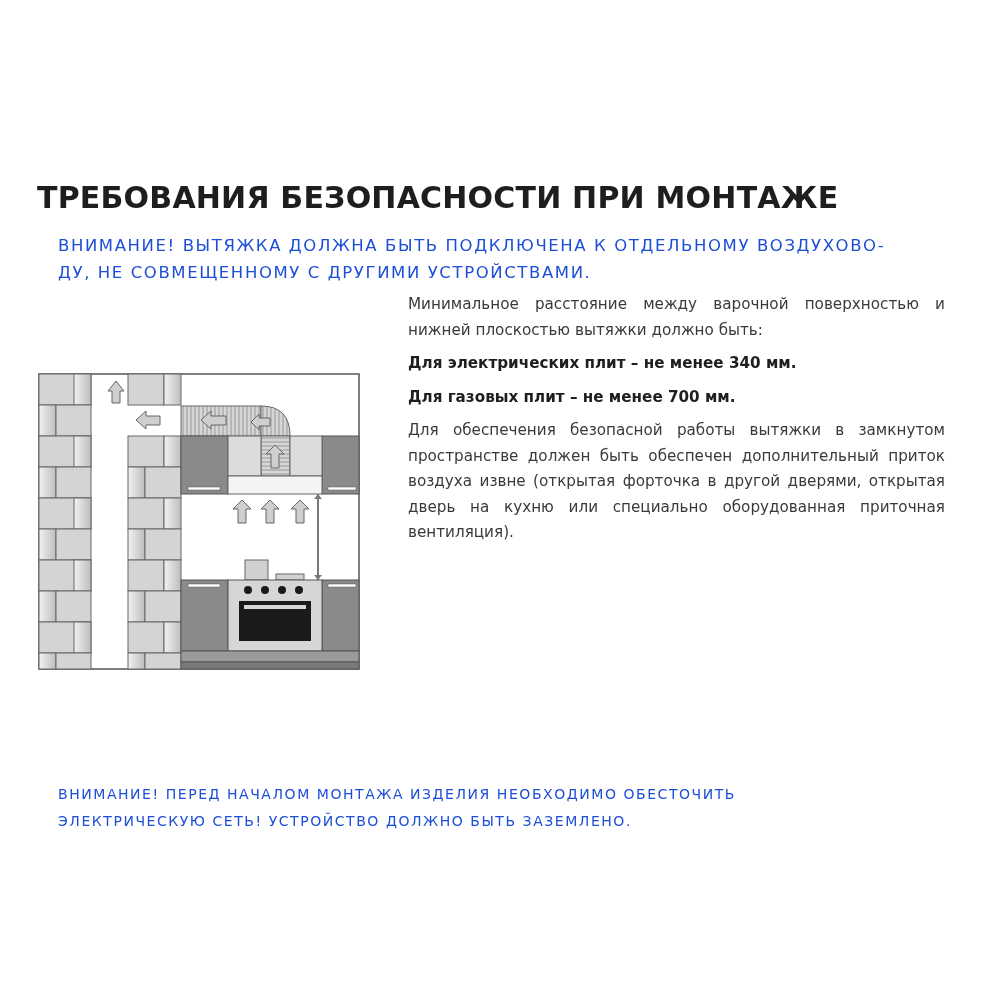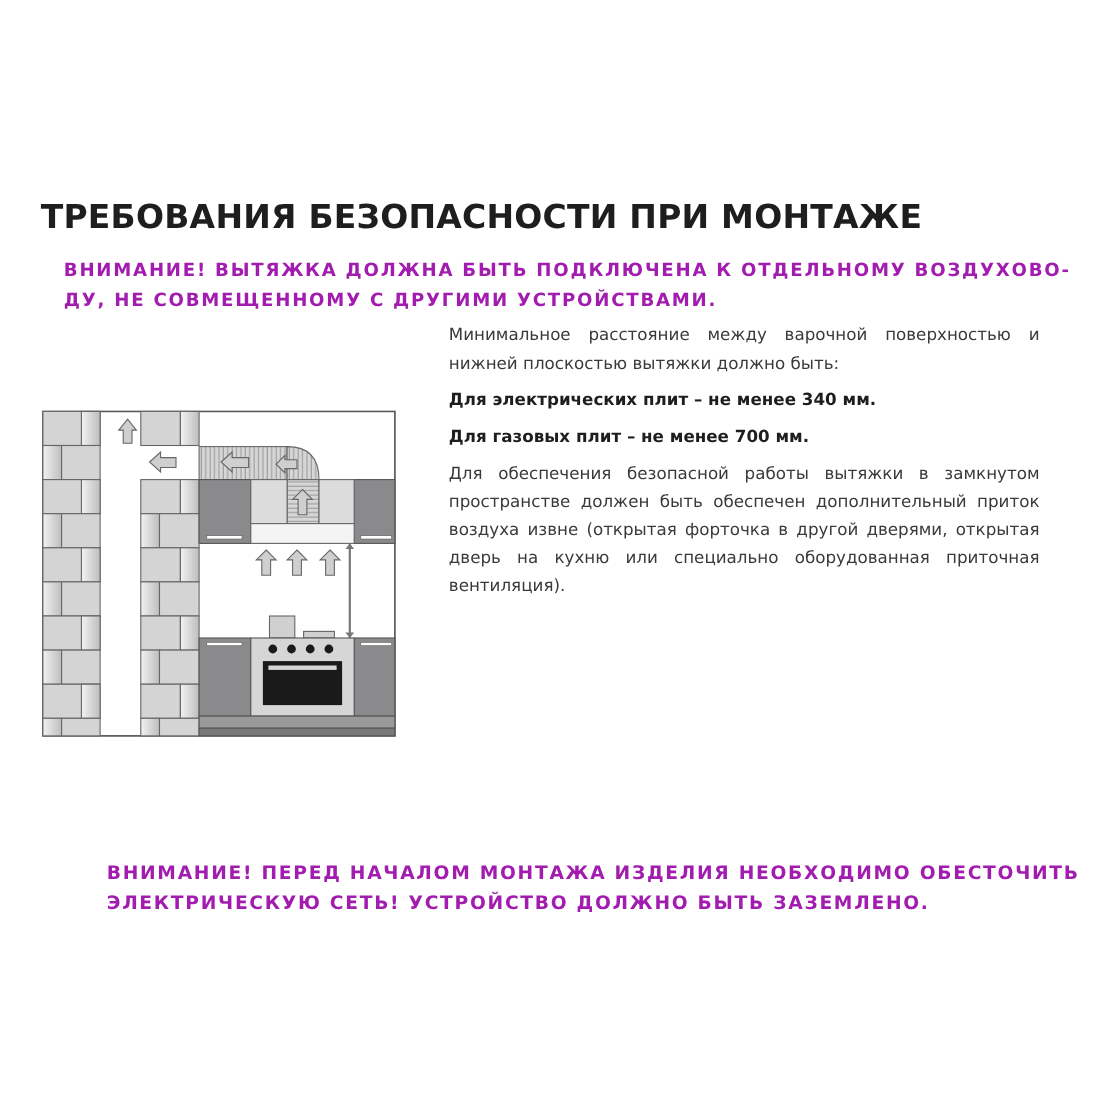--- a/index.html
+++ b/index.html
@@ -3,25 +3,25 @@
 <meta charset="utf-8">
 <style>
   html, body { margin: 0; padding: 0; background: #ffffff; }
   body { width: 1000px; height: 1000px; position: relative; overflow: hidden; font-family: "DejaVu Sans", "Liberation Sans", sans-serif; }
   .title {
     position: absolute; left: 37px; top: 180px;
     font-family: "DejaVu Sans", sans-serif; font-weight: bold;
     font-size: 30px; color: #1e1e1e; letter-spacing: 0.2px; white-space: nowrap;
   }
   .warn {
-    position: absolute; color: #a21caf; font-family: "DejaVu Sans", sans-serif;
-    text-transform: uppercase; white-space: nowrap; font-weight: bold;
+    position: absolute; color: #1d4ed8; font-family: "DejaVu Sans", sans-serif;
+    text-transform: uppercase; white-space: nowrap;
   }
   .warn1 { left: 58px; top: 232px; font-size: 16.5px; letter-spacing: 1.6px; line-height: 27px; }
-  .warn2 { left: 58px; top: 781px; font-size: 17px; letter-spacing: 1.55px; line-height: 27px; margin-left: 39px; }
+  .warn2 { left: 58px; top: 781px; font-size: 14px; letter-spacing: 1.55px; line-height: 27px; }
   .warn span { display: block; }
   .body {
     position: absolute; left: 408px; top: 292px; width: 537px;
     font-family: "DejaVu Sans", sans-serif; font-size: 15.2px; line-height: 25.5px; color: #3a3a3a;
   }
   .body p { margin: 0 0 8px 0; text-align: justify; }
   .body p.tight { margin-bottom: 0; }
   .body .b { font-weight: bold; color: #1e1e1e; margin-bottom: 8px; }
   .diagram { position: absolute; left: 38px; top: 373px; width: 322px; height: 297px; }
 </style>

